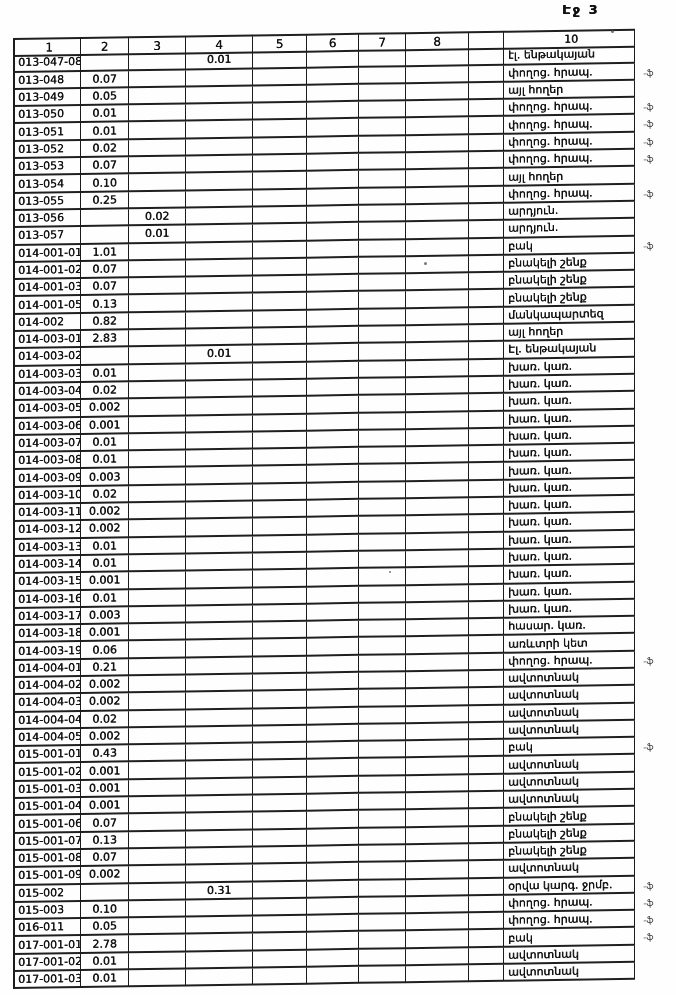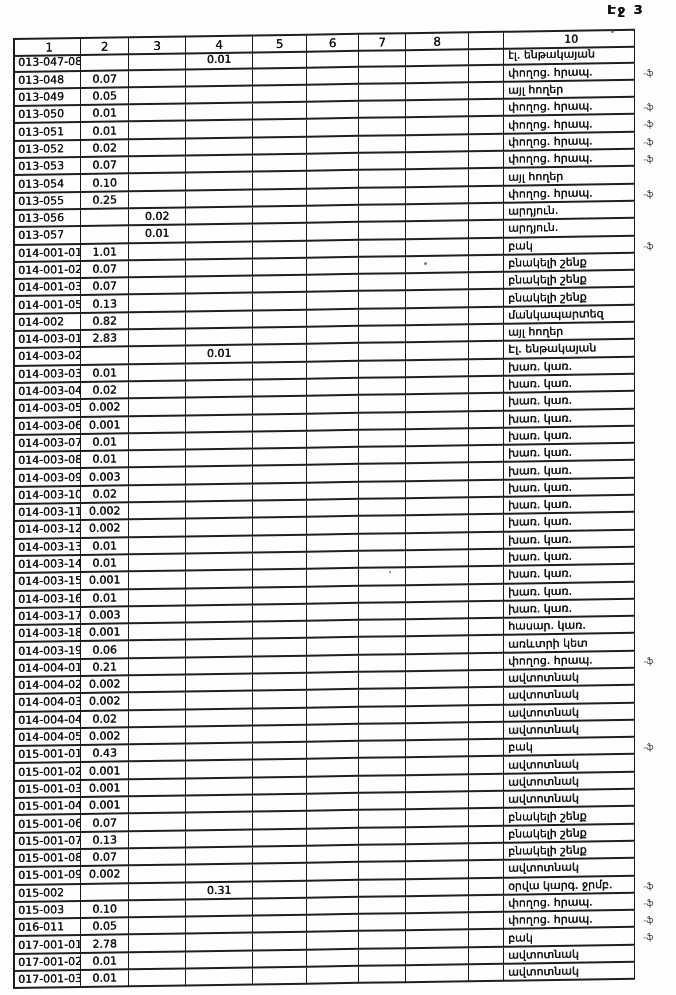--- a/index.html
+++ b/index.html
@@ -6,21 +6,20 @@
   body{
     width:676px;height:995px;position:relative;overflow:hidden;
     background:#fefefe;
     font-family:"DejaVu Sans", sans-serif;
     color:#101010;
   }
   .page-label{
     position:absolute;top:2px;left:562px;
     font-size:13px;font-weight:bold;letter-spacing:2px;
     text-shadow:0.4px 0 0 #000;
-    margin-left:45px;
   }
   .sheet{
     position:absolute;top:38px;left:13px;
     transform:skewY(-0.85deg);
     transform-origin:0 0;
   }
   .grid{
     display:grid;
     grid-template-columns:68px 48px 57px 67px 54px 52px 47px 63px 35px 131px 38px;
     grid-auto-rows:17.3px;

